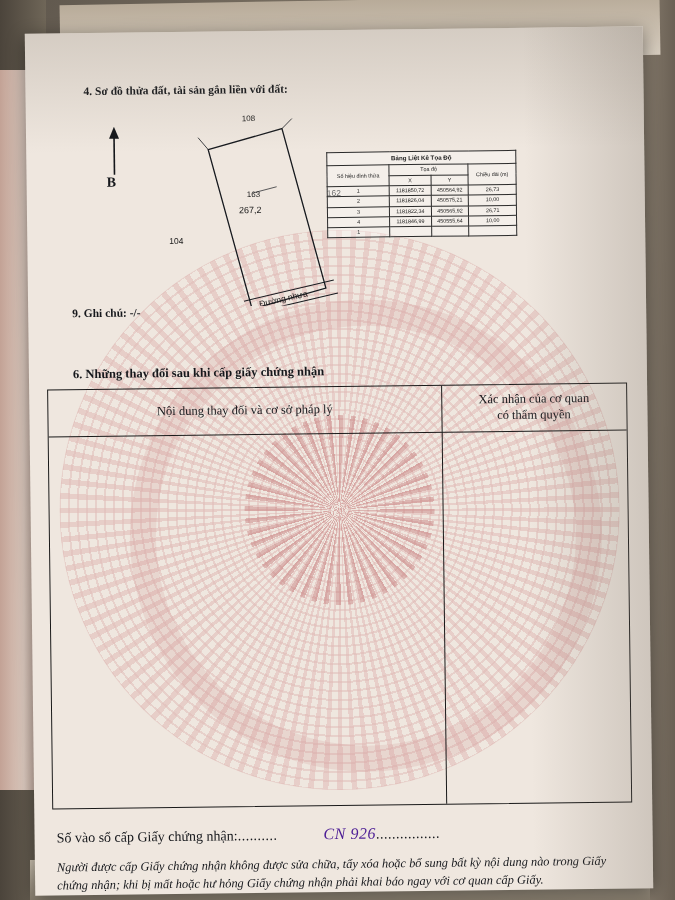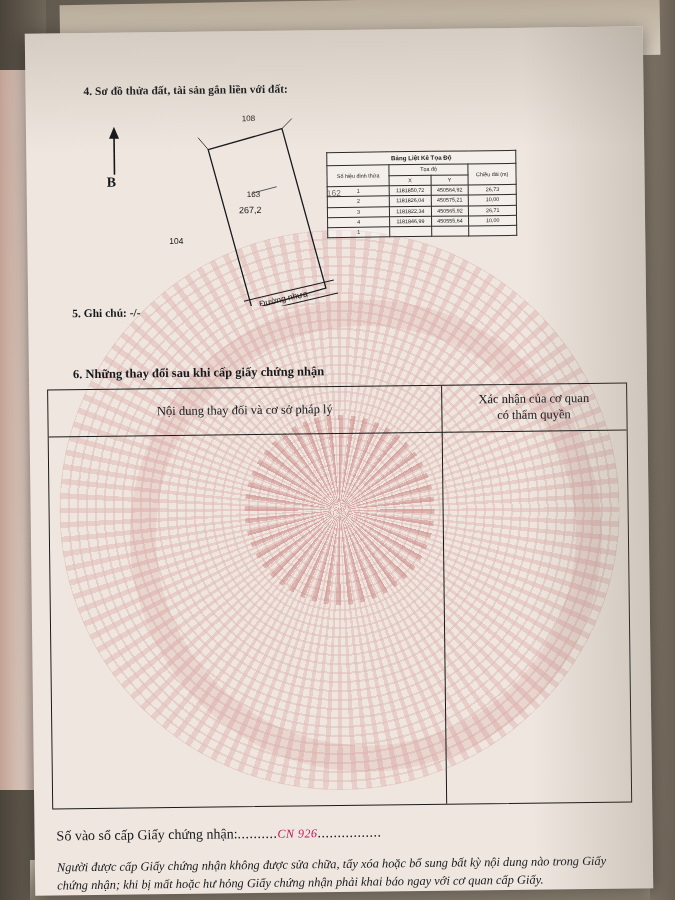--- a/index.html
+++ b/index.html
@@ -201,24 +201,25 @@
 
   
   .ser-line {
     position: absolute;
     left: 22px; top: 795px;
     font-size: 14px;
     white-space: nowrap;
   }
   .ser-num {
     font-family: "Liberation Serif", serif;
-    color: #be185d;
+    color: #4c1d95;
     font-style: italic;
-    font-size: 12px;
+    font-size: 16px;
     letter-spacing: .5px;
+    margin-left: 46px;
   }
   .note {
     position: absolute;
     left: 22px; top: 826px;
     width: 580px;
     font-size: 12.4px;
     font-style: italic;
     line-height: 1.45;
   }
   .dots { letter-spacing: 0.5px; }
@@ -314,21 +315,21 @@
       <tr>
         <td>1</td>
         <td>&nbsp;</td>
         <td>&nbsp;</td>
         <td>&nbsp;</td>
       </tr>
     </tbody>
       </table>
 
     <div class="sec-title" id="sec5">
-      <span>5. Ghi chú:</span>
+      <span>9. Ghi chú:</span>
       <span class="light">-/-</span>
     </div>
 
     <div class="sec-title" id="sec6">6. Những thay đổi sau khi cấp giấy chứng nhận</div>
 
     <div class="changes">
       <div class="hrow"></div>
       <div class="vsplit"></div>
       <div class="h-left">Nội dung thay đổi và cơ sở pháp lý</div>
       <div class="h-right">

